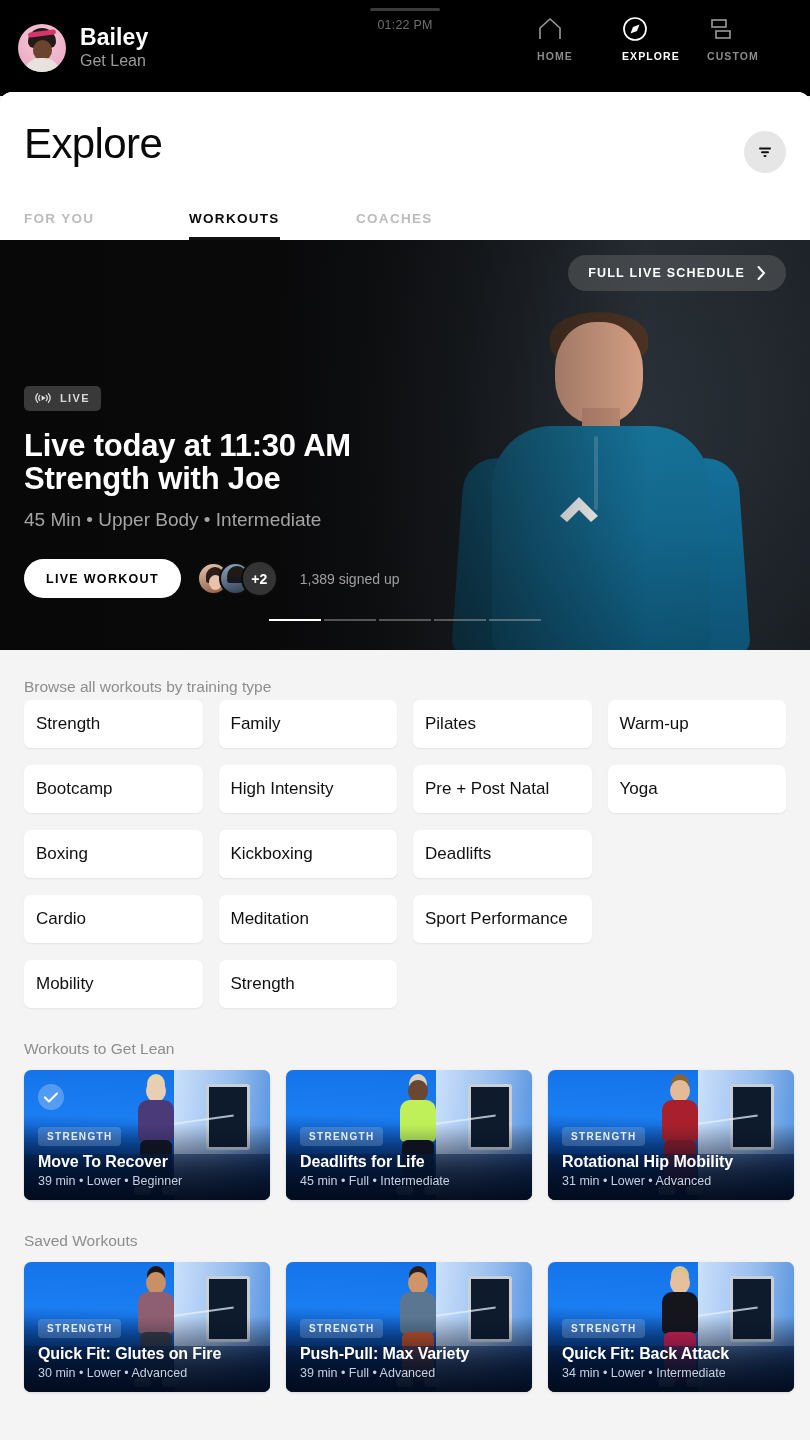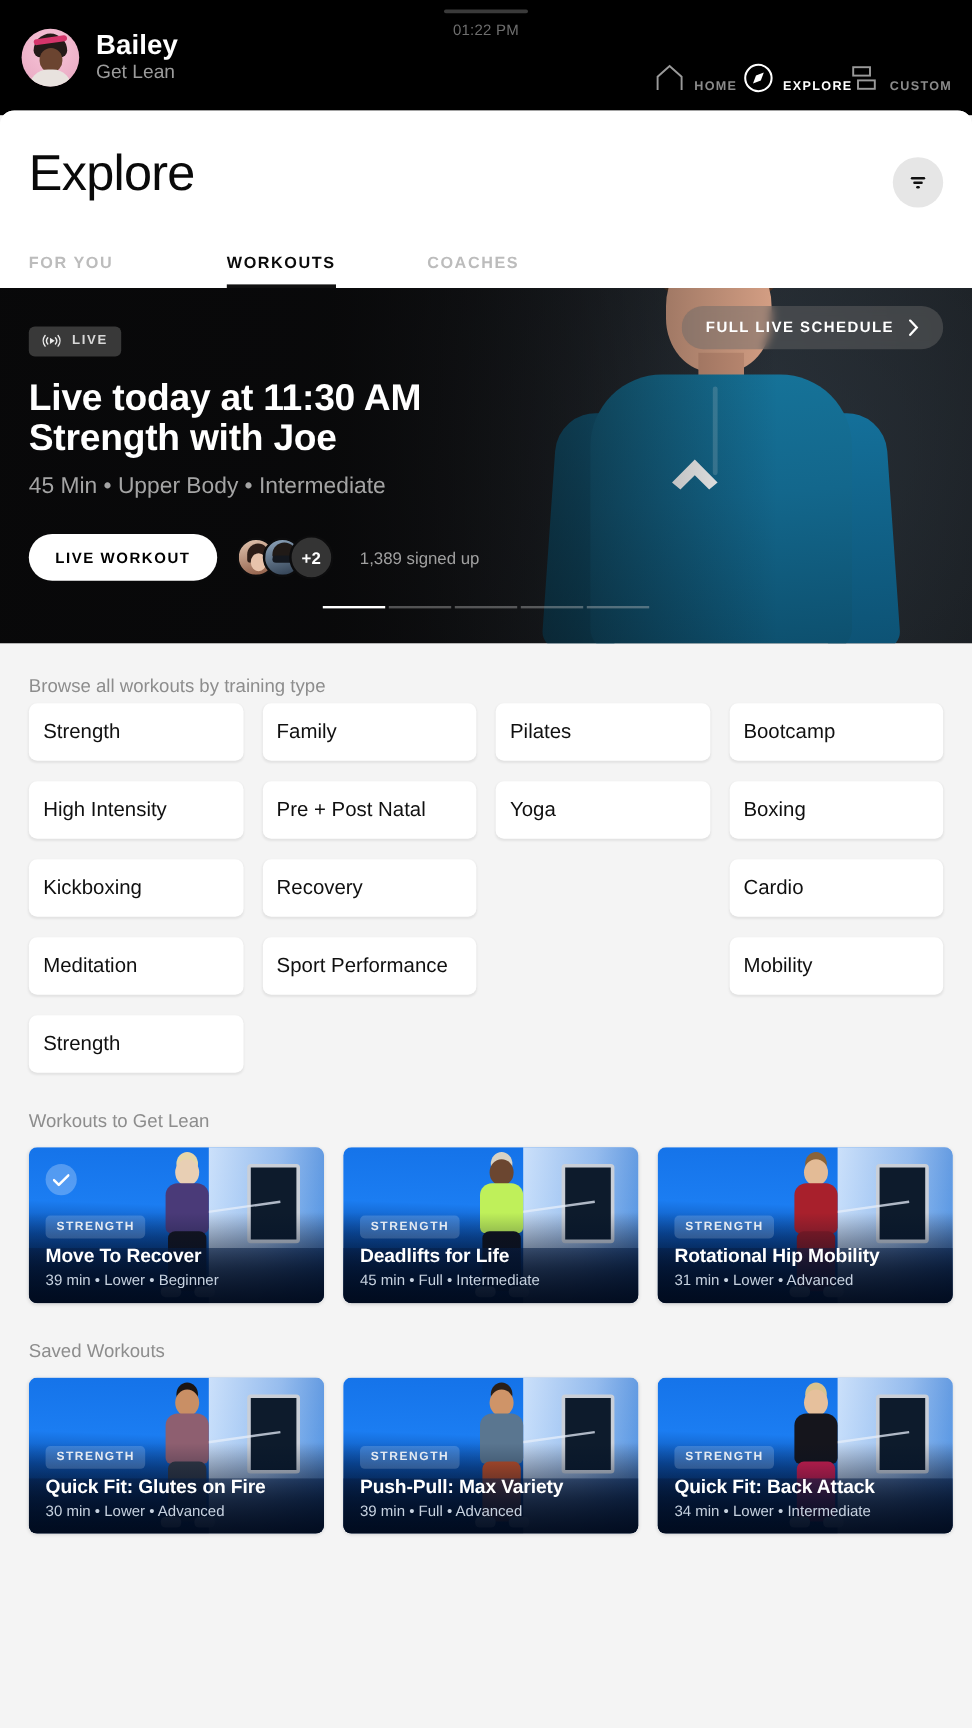--- a/index.html
+++ b/index.html
@@ -45,21 +45,21 @@
     position: absolute; left: 0; right: 0; top: 8px;
     display: flex; flex-direction: column; align-items: center; gap: 7px;
     pointer-events: none;
   }
   .clock-notch { width: 70px; height: 3px; background: #3a3a3a; border-radius: 2px; }
   .clock-time { color: #6e6e6e; font-size: 12.5px; letter-spacing: .2px; }
 
   .nav { margin-left: auto; display: flex; align-items: flex-end; height: 96px; }
   .navitem {
     position: relative; width: 85px; height: 96px;
-    display: flex; flex-direction: row; align-items: flex-end; justify-content: center;
+    display: flex; flex-direction: column; align-items: flex-start; justify-content: center;
     gap: 8px; padding-bottom: 18px; cursor: pointer; margin-top: 22px;
   }
   .navitem .glyph { height: 26px; display: flex; align-items: center; justify-content: center; }
   .navlabel { font-size: 10.5px; letter-spacing: 1.1px; font-weight: 700; color: #8b8b8b; }
   .navitem.active .navlabel { color: #fff; }
   .navitem.active::after {
     content: ""; position: absolute; bottom: 0; left: 16px; right: 16px;
     height: 3px; background: #fff; border-radius: 2px;
   }
 
@@ -83,21 +83,21 @@
   }
   .tab:nth-child(1) { width: 165px; }
   .tab:nth-child(2) { width: 167px; }
   .tab:nth-child(3) { width: 172px; }
   .tab.active { color: #0a0a0a; }
   .tab.active::after {
     content: ""; position: absolute; left: 0; bottom: 0; width: 91px; height: 3px; background: #111;
   }
 
   
-  .hero { position: relative; width: 810px; height: 296px; overflow: hidden; background: #0b0b0c; }
+  .hero { position: relative; width: 810px; height: 410px; overflow: hidden; background: #0b0b0c; }
   .hero-bg {
     position: absolute; inset: 0;
     background:
       radial-gradient(circle at 78% 42%, rgba(46,56,66,.65) 0%, rgba(12,13,15,0) 58%),
       linear-gradient(100deg, #111214 0%, #16181b 46%, #202428 72%, #16191c 100%);
   }
   
   .hero-person {
     position: absolute; right: 40px; bottom: 0; width: 330px; height: 342px;
   }
@@ -373,27 +373,28 @@
         <i></i>
       </div>
     </div>
 
     <div class="section-pad">
       <div class="browse-label">Browse all workouts by training type</div>
       <div class="chips">
         <div class="chip">Strength</div>
         <div class="chip">Family</div>
         <div class="chip">Pilates</div>
+        <div class="chip">Warm-up</div>
         <div class="chip">Bootcamp</div>
         <div class="chip">High Intensity</div>
         <div class="chip">Pre + Post Natal</div>
         <div class="chip">Yoga</div>
         <div class="chip">Boxing</div>
         <div class="chip">Kickboxing</div>
-        <div class="chip">Recovery</div>
+        <div class="chip">Deadlifts</div>
         <div class="chip blank"></div>
         <div class="chip">Cardio</div>
         <div class="chip">Meditation</div>
         <div class="chip">Sport Performance</div>
         <div class="chip blank"></div>
         <div class="chip">Mobility</div>
         <div class="chip">Strength</div>
         <div class="chip blank"></div>
       </div>
     </div>

